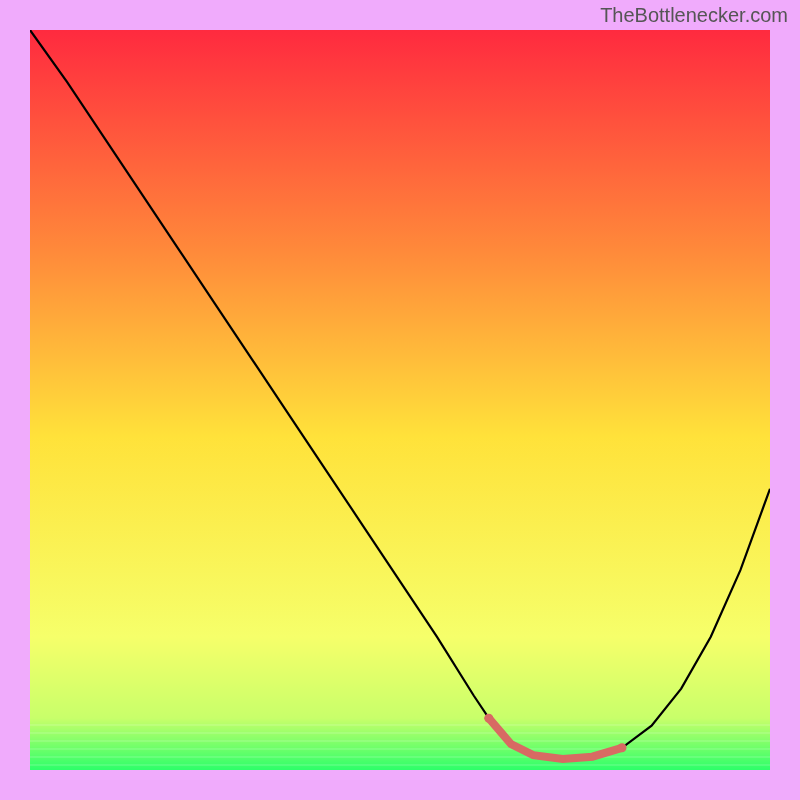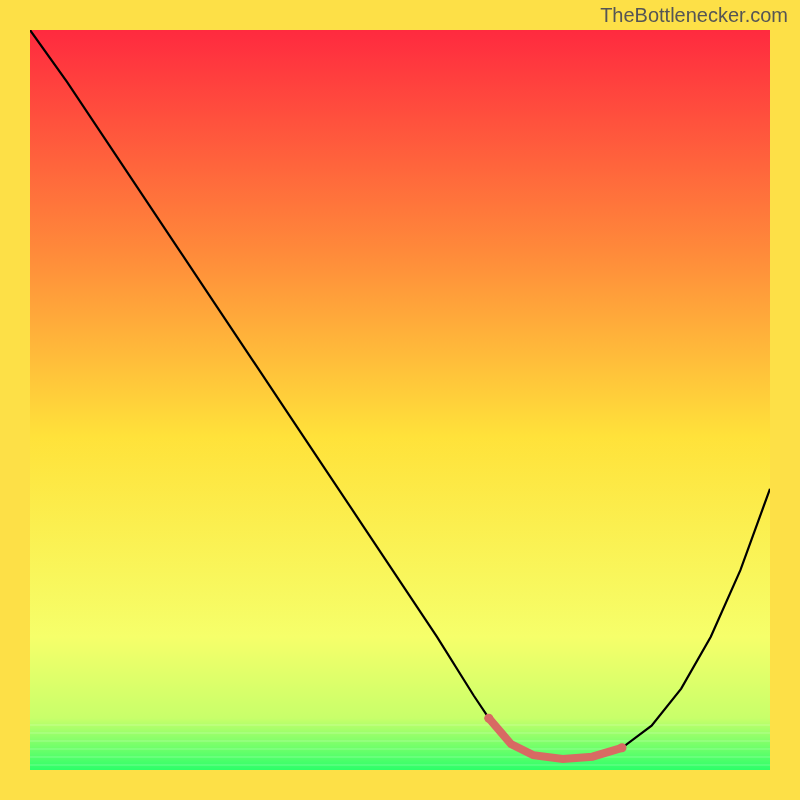--- a/index.html
+++ b/index.html
@@ -8,21 +8,21 @@
     background: #000;
     width: 800px;
     height: 800px;
     overflow: hidden;
     font-family: Arial, sans-serif;
   }
   .container {
     position: relative;
     width: 800px;
     height: 800px;
-    background: #fde047;
+    background: #f0abfc;
   }
   .watermark {
     position: absolute;
     top: 4px;
     right: 12px;
     color: #555;
     font-size: 20px;
     font-weight: 500;
     z-index: 10;
   }

